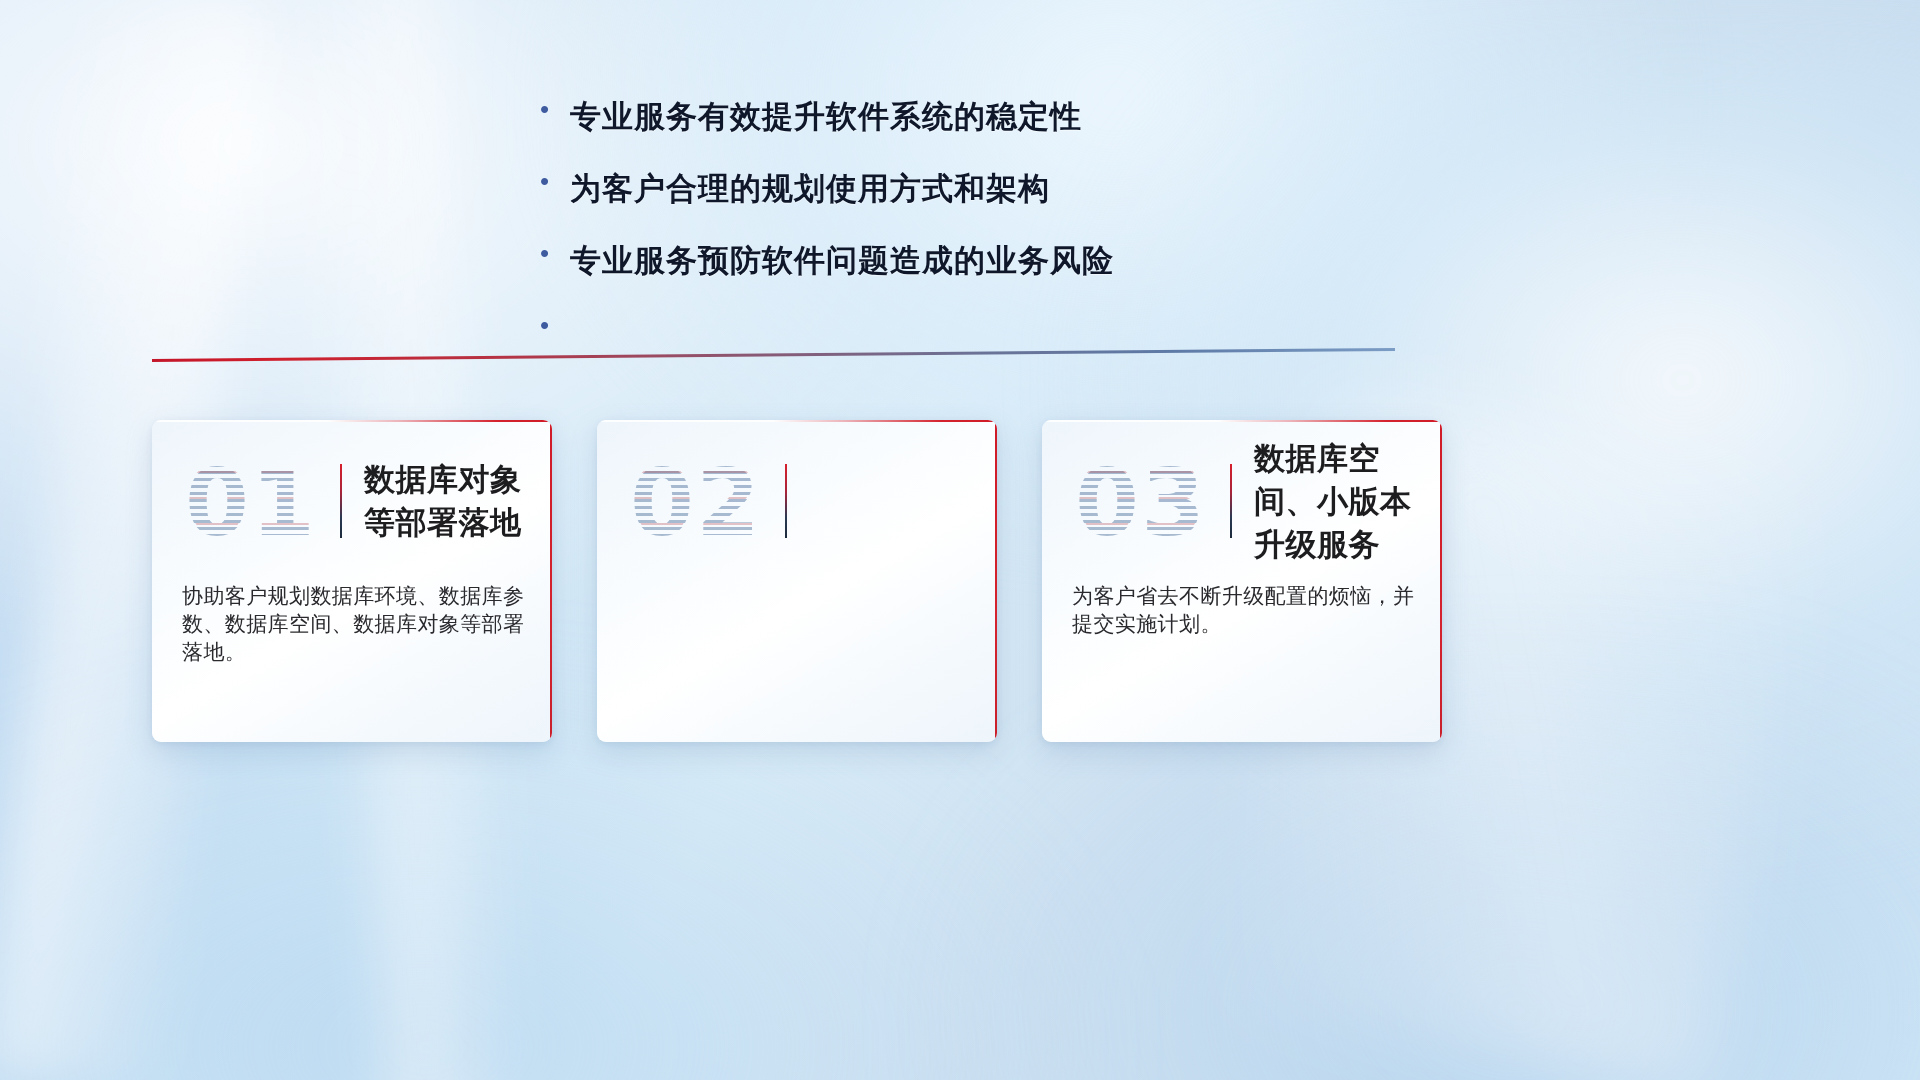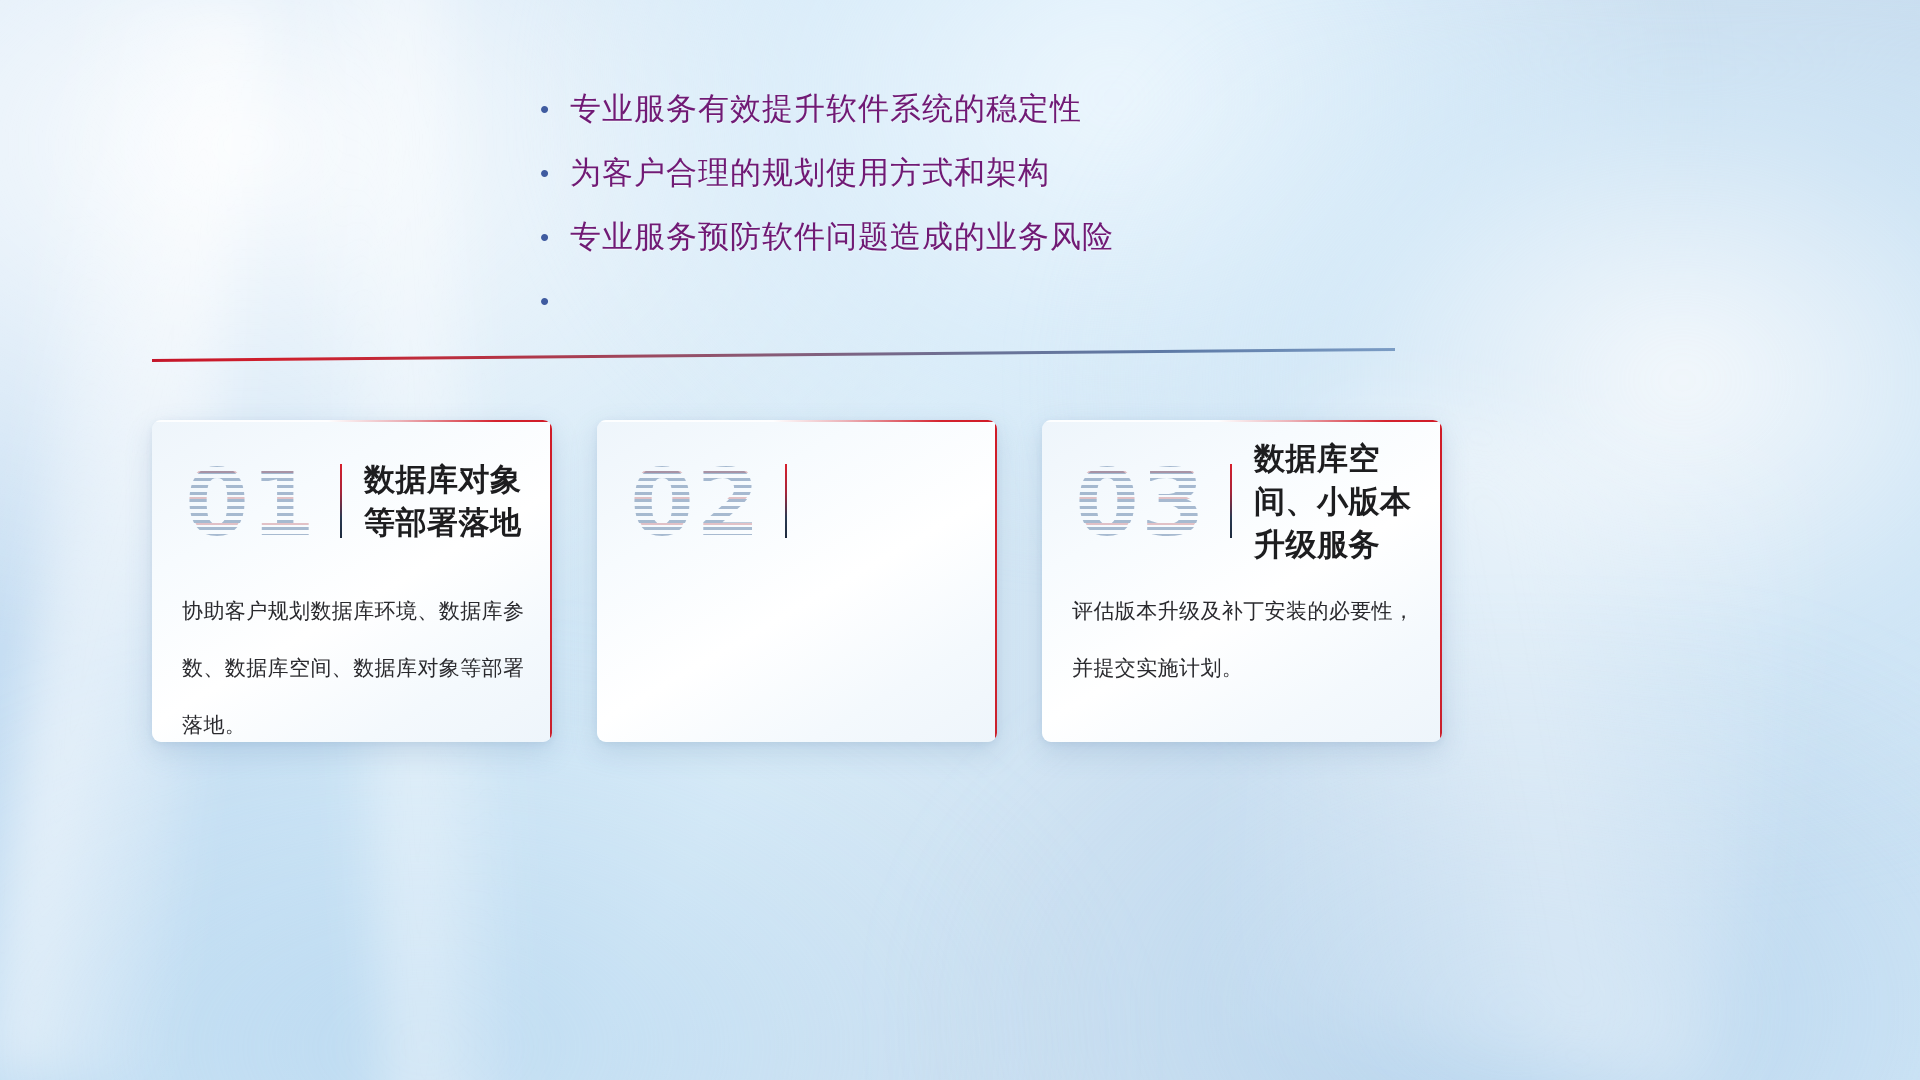--- a/index.html
+++ b/index.html
@@ -62,23 +62,24 @@
   }
   .bullet-row{
     display:flex;align-items:flex-start;
     margin-bottom:22px;
   }
   .bullet-dot{
     width:30px;flex:0 0 30px;
     color:#3f5ba0;font-size:26px;line-height:42px;text-align:left;
   }
   .bullet-text{
-    font-size:31px;line-height:42px;color:#701a75;
-    letter-spacing:1px;font-weight:400;
+    font-size:31px;line-height:42px;color:#0f172a;
+    letter-spacing:1px;font-weight:700;
     text-shadow:0 1px 1px rgba(255,255,255,.55);
+    margin-top:8px;
   }
 
   
   .divider{
     position:absolute;left:152px;top:348px;width:1243px;height:16px;
   }
   .divider svg{display:block;width:100%;height:100%;}
 
   
   .cards{
@@ -134,21 +135,21 @@
     width:2px;height:74px;flex:0 0 2px;margin:0 22px 0 4px;
     background:linear-gradient(180deg,#d6202c 0%,#a8243a 38%,#2a3a52 72%,#1d2a3d 100%);
   }
   .card-title{
     flex:1;font-size:31px;line-height:43px;
     color:#1d1d1f;font-weight:700;letter-spacing:.5px;
     padding-right:12px;
   }
   .card-body{
     position:absolute;left:30px;right:26px;top:162px;
-    font-size:21px;line-height:57px;
+    font-size:21px;line-height:28px;
     color:#2a2a2e;letter-spacing:.4px;
   }
 </style>
 </head>
 <body>
 
 <div class="bg">
   <div class="bg-base"></div>
   <div class="bg-glow-a"></div>
   <div class="bg-glow-b"></div>
@@ -227,16 +228,16 @@
     <div class="card-top-edge"></div>
     <div class="card-right-edge"></div>
     <div class="card-head">
       <div class="card-num">
         <span class="num-glyph">03</span>
         <span class="num-glyph fade">03</span>
       </div>
       <div class="card-divider"></div>
       <div class="card-title">数据库空间、小版本升级服务</div>
     </div>
-    <div class="card-body">评估版本升级及补丁安装的必要性，并提交实施计划。</div>
+    <div class="card-body">为客户省去不断升级配置的烦恼，并提交实施计划。</div>
   </div>
 
 </div>
 
 </body></html>

